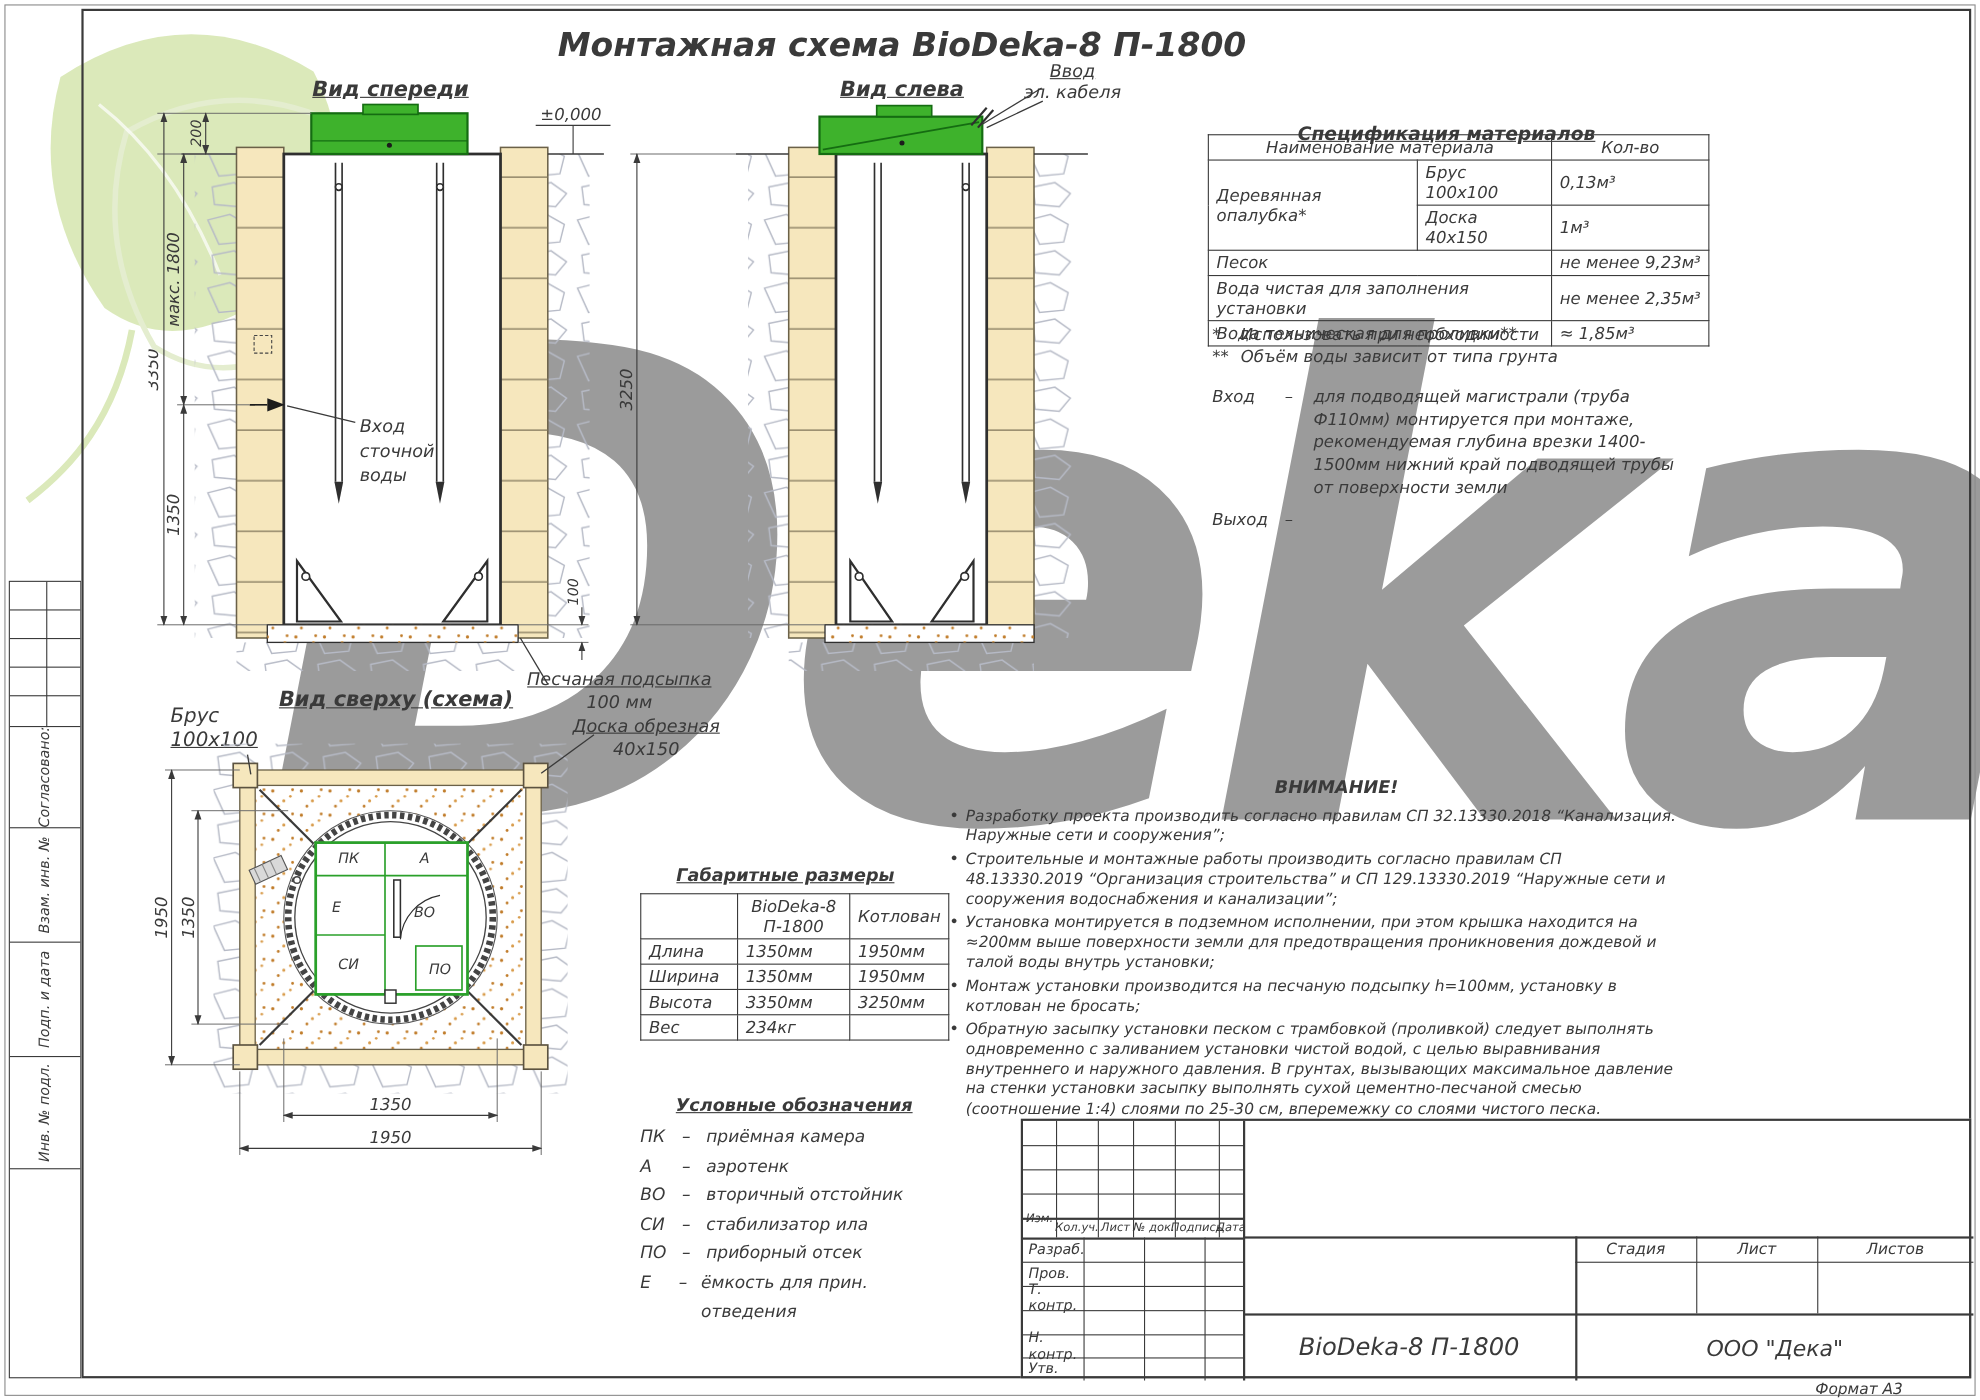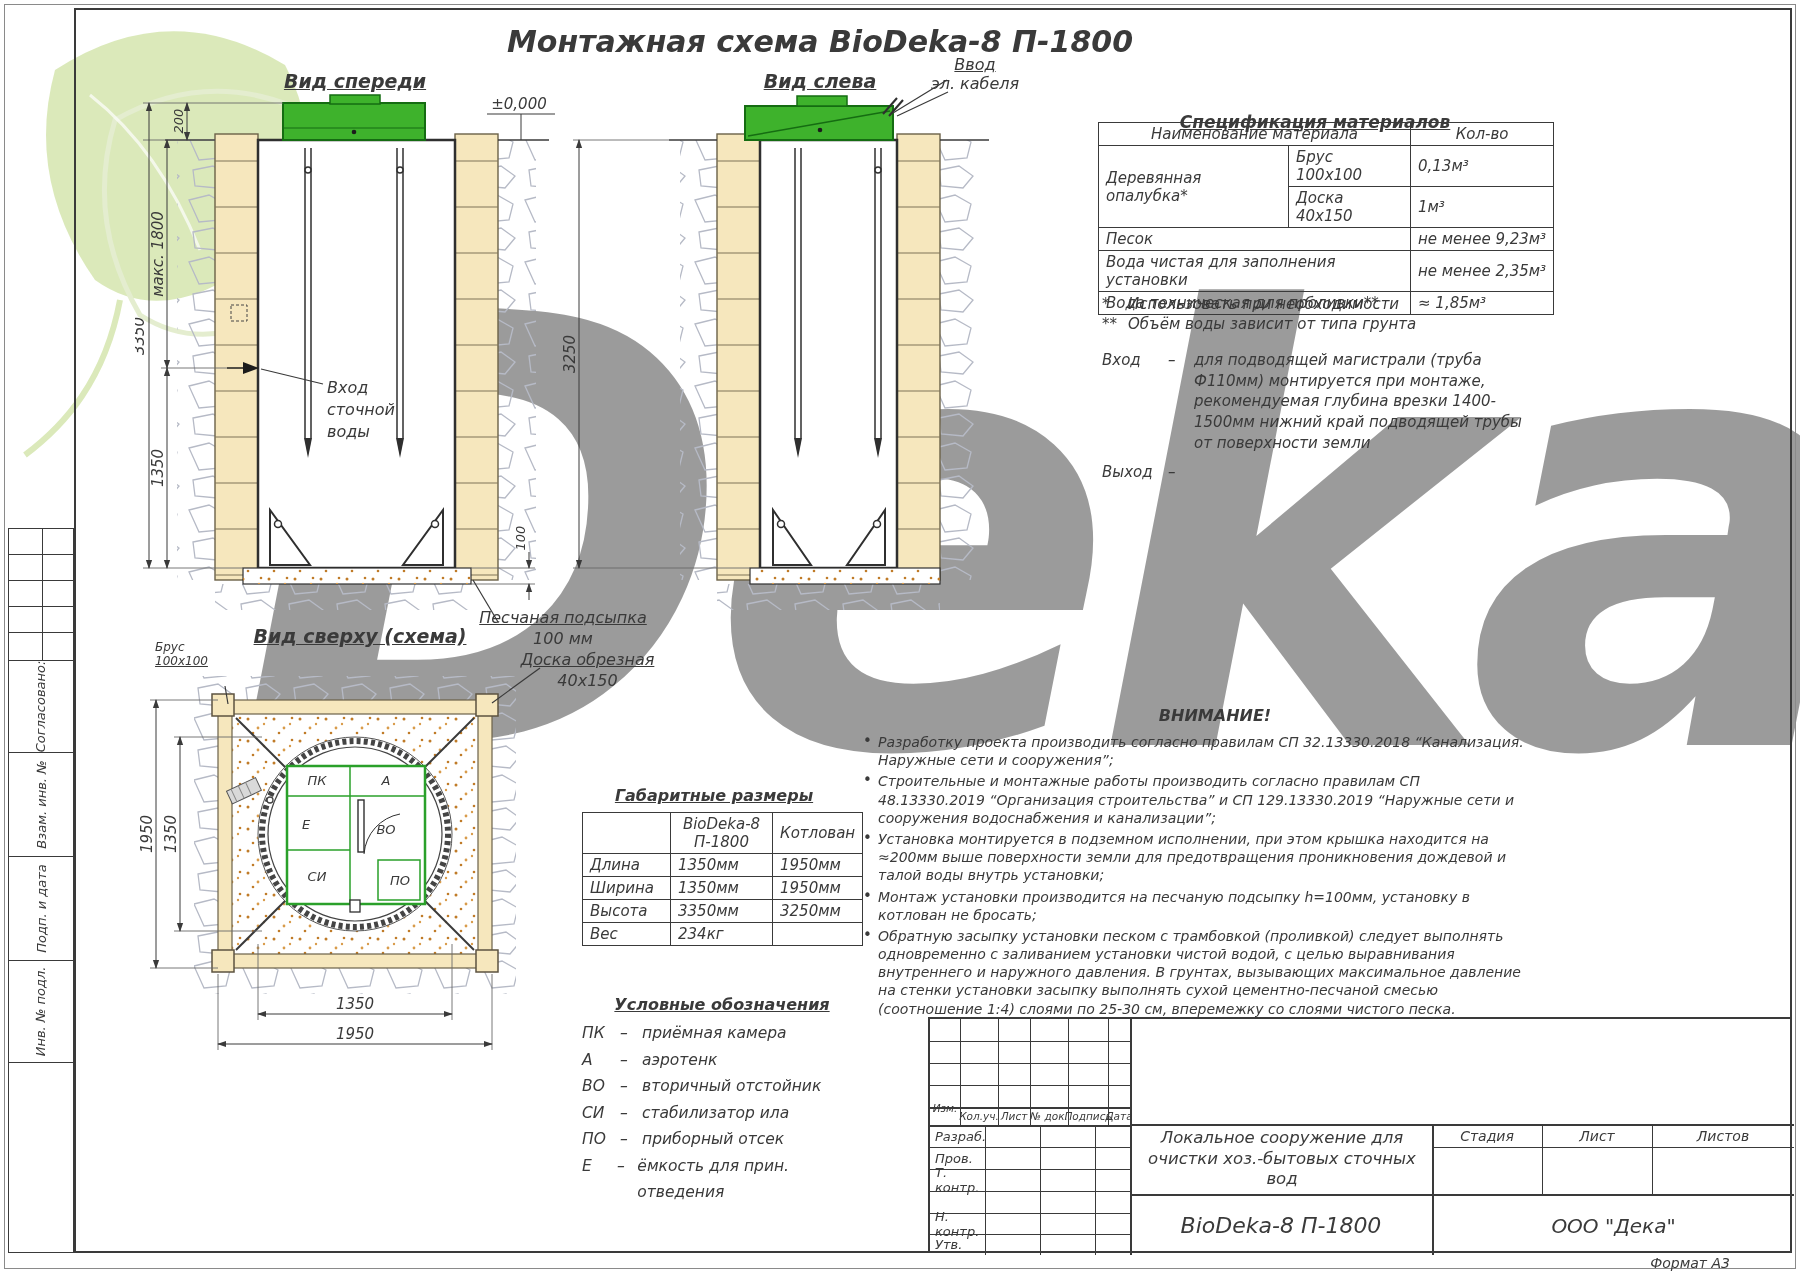--- a/index.html
+++ b/index.html
@@ -92,21 +92,21 @@
 
 <div class="abs c b u z1" style="left:280px;top:70px;width:150px;font-size:19px">Вид спереди</div>
 <div class="abs c b u z1" style="left:740px;top:70px;width:160px;font-size:19px">Вид слева</div>
 <div class="abs c b u z1" style="left:240px;top:625px;width:240px;font-size:19px">Вид сверху (схема)</div>
 
 <div class="abs c z1" style="left:920px;top:55px;width:110px;font-size:16px;line-height:1.2">
   <div class="u">Ввод</div>
   <div>эл. кабеля</div>
 </div>
 
-<div class="abs z1" style="left:155px;top:640px;width:95px;font-size:12px;line-height:1.2">
+<div class="abs z1" style="left:155px;top:640px;width:95px;font-size:18px;line-height:1.2">
   <div>Брус</div>
   <div class="u">100x100</div>
 </div>
 
 <div class="abs c z1" style="left:468px;top:608px;width:190px;font-size:16px;line-height:1.3">
   <div class="u">Песчаная подсыпка</div>
   <div>100 мм</div>
 </div>
 
 <div class="abs c z1" style="left:505px;top:650px;width:165px;font-size:16px;line-height:1.3">
@@ -497,21 +497,20 @@
   <div class="lbl" style="left:0;top:150px;width:55px;height:22px">Т. контр.</div>
   <div class="lbl" style="left:0;top:172px;width:55px;height:22px"></div>
   <div class="lbl" style="left:0;top:194px;width:55px;height:21px">Н. контр.</div>
   <div class="lbl" style="left:0;top:215px;width:55px;height:21px">Утв.</div>
 
   <div class="ln" style="left:200px;top:105px;width:664px;height:1.5px"></div>
   <div class="ln" style="left:200px;top:175px;width:664px;height:1.5px"></div>
   <div class="ln" style="left:502px;top:128px;width:362px;height:1px"></div>
   <div class="ln" style="left:612px;top:105px;width:1px;height:70px"></div>
   <div class="ln" style="left:722px;top:105px;width:1px;height:70px"></div>
-  <div class="cell c" style="left:208px;top:107px;width:288px;height:66px;font-size:16.5px;line-height:1.25">Локальное сооружение для очистки хоз.-бытовых сточных вод</div>
   <div class="cell" style="left:502px;top:105px;width:110px;height:23px;font-size:14px">Стадия</div>
   <div class="cell" style="left:612px;top:105px;width:110px;height:23px;font-size:14px">Лист</div>
   <div class="cell" style="left:722px;top:105px;width:142px;height:23px;font-size:14px">Листов</div>
   <div class="cell" style="left:200px;top:177px;width:302px;height:59px;font-size:22px">BioDeka-8 П-1800</div>
   <div class="cell" style="left:503px;top:177px;width:361px;height:59px;font-size:20px">ООО "Дека"</div>
 </div>
 
 <div class="abs c z1" style="left:1590px;top:1255px;width:200px;font-size:14px">Формат А3</div>
 
 </body></html>

